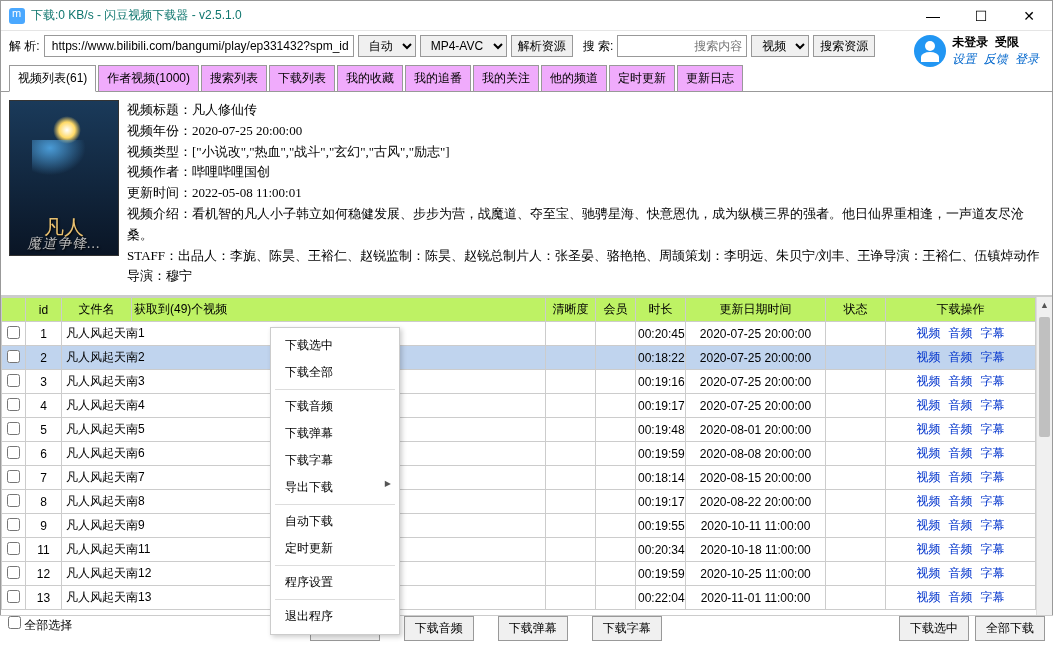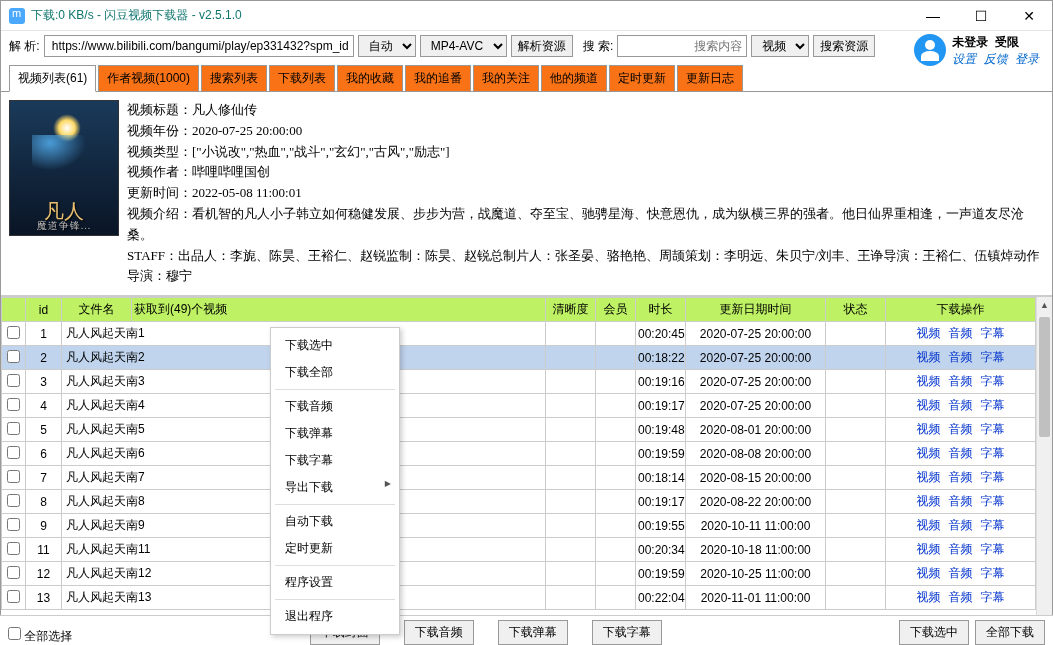--- a/index.html
+++ b/index.html
@@ -6,49 +6,49 @@
 body { font-family: "Microsoft YaHei", "SimSun", sans-serif; font-size: 12px; background: #fff; color: #000; width: 1053px; height: 645px; overflow: hidden; border: 1px solid #999; }
 .titlebar { height: 30px; background: #fff; display: flex; align-items: center; padding: 0 8px; border-bottom: 1px solid #e5e5e5; }
 .titlebar .app-icon { width: 16px; height: 16px; background: #4aa8ff; border-radius: 3px; margin-right: 6px; position: relative; }
 .titlebar .app-icon::before { content: "m"; color: #fff; font-size: 11px; position: absolute; left: 3px; top: -1px; }
 .titlebar .title { flex: 1; color: #0f766e; }
 .titlebar .win-btns { display: flex; gap: 18px; }
 .titlebar .win-btn { width: 30px; height: 24px; display: flex; align-items: center; justify-content: center; cursor: pointer; font-size: 14px; }
 .toolbar { height: 30px; display: flex; align-items: center; padding: 4px 8px; gap: 4px; }
 .toolbar input[type=text] { border: 1px solid #999; padding: 2px 4px; font-size: 12px; height: 22px; text-align: right; }
 .toolbar select, .toolbar button { border: 1px solid #999; background: #f0f0f0; padding: 2px 6px; font-size: 12px; height: 22px; cursor: pointer; }
-.user-area { position: absolute; right: 10px; top: 34px; display: flex; align-items: flex-start; gap: 6px; }
+.user-area { position: absolute; right: 10px; top: 34px; display: flex; align-items: center; gap: 6px; }
 .user-icon { width: 32px; height: 32px; border-radius: 50%; background: #2196f3; position: relative; }
 .user-icon::before { content: ""; position: absolute; width: 10px; height: 10px; border-radius: 50%; background: #fff; left: 11px; top: 6px; }
 .user-icon::after { content: ""; position: absolute; width: 18px; height: 10px; border-radius: 50% 50% 0 0; background: #fff; left: 7px; top: 17px; }
 .user-text { font-size: 12px; }
 .user-text .line1 { color: #000; }
 .user-text .line2 a { color: #0066cc; text-decoration: none; margin-right: 4px; font-style: italic; }
 .tabs { display: flex; border-bottom: 1px solid #999; margin-top: 4px; padding-left: 8px; }
-.tabs .tab { border: 1px solid #999; border-bottom: none; padding: 4px 8px; margin-right: 2px; background: #f97316; cursor: pointer; font-size: 12px; }
+.tabs .tab { border: 1px solid #999; border-bottom: none; padding: 4px 8px; margin-right: 2px; background: #f0abfc; cursor: pointer; font-size: 12px; }
 .tabs .tab.active { background: #fff; border-bottom: 1px solid #fff; margin-bottom: -1px; }
 .info-panel { display: flex; padding: 8px; gap: 8px; border-bottom: 1px solid #ccc; }
-.poster { width: 110px; height: 136px; background: linear-gradient(180deg, #1a3a5a, #0a1525); border: 1px solid #333; position: relative; }
+.poster { width: 110px; height: 156px; background: linear-gradient(180deg, #1a3a5a, #0a1525); border: 1px solid #333; position: relative; }
 .poster .glow { position: absolute; left: 40%; top: 10%; width: 28px; height: 28px; border-radius: 50%; background: radial-gradient(circle, #fff, #ffd966 40%, transparent 70%); }
 .poster .arm { position: absolute; left: 20%; top: 25%; width: 60px; height: 40px; background: radial-gradient(ellipse at 30% 20%, #4a9bd6, transparent 60%); }
 .poster .txt { position: absolute; bottom: 4px; left: 4px; right: 4px; color: #e8c070; font-size: 20px; font-family: "KaiTi", serif; text-align: center; line-height: 1; text-shadow: 1px 1px 2px #000; }
-.poster .txt small { display: block; font-size: 10px; color: #bbb; letter-spacing: 1px; }
+.poster .txt small { display: block; font-size: 14px; color: #bbb; letter-spacing: 1px; font-style: italic; }
 .info-text { flex: 1; font-size: 13px; line-height: 1.6; font-family: "SimSun", serif; }
 .table-wrap { position: relative; height: 332px; overflow: hidden; border-top: 1px solid #ccc; }
 table { border-collapse: collapse; width: 100%; table-layout: fixed; }
 th, td { border: 1px solid #ccc; font-size: 12px; text-align: center; padding: 3px 2px; white-space: nowrap; overflow: hidden; }
 th { background: #bef264; font-weight: normal; }
 td.fname { text-align: left; padding-left: 4px; }
 tr.selected td { background: #c0d4ee; }
 .link { color: #0033cc; cursor: pointer; margin: 0 4px; }
 .ctx-menu { position: absolute; left: 270px; top: 327px; width: 130px; background: #fff; border: 1px solid #ccc; box-shadow: 2px 2px 5px rgba(0,0,0,0.2); padding: 4px 0; z-index: 100; }
 .ctx-menu .item { padding: 5px 14px; cursor: pointer; font-size: 12px; position: relative; }
 .ctx-menu .sep { height: 1px; background: #ddd; margin: 3px 4px; }
 .ctx-menu .arrow::after { content: "▶"; position: absolute; right: 8px; font-size: 8px; color: #555; }
-.bottom-bar { position: absolute; bottom: 0; left: 0; right: 0; height: 30px; border-top: 1px solid #ccc; display: flex; align-items: flex-end; padding: 0 8px; gap: 6px; background: #fff; }
+.bottom-bar { position: absolute; bottom: 0; left: 0; right: 0; height: 30px; border-top: 1px solid #ccc; display: flex; align-items: flex-start; padding: 0 8px; gap: 6px; background: #fff; }
 .bottom-bar button { border: 1px solid #999; background: #f0f0f0; padding: 3px 10px; font-size: 12px; cursor: pointer; }
 .bottom-bar .center { flex: 1; display: flex; justify-content: center; gap: 24px; }
 .scrollbar { position: absolute; right: 0; top: 0; bottom: 0; width: 16px; background: #f0f0f0; border-left: 1px solid #ddd; }
 .scrollbar .thumb { position: absolute; left: 2px; right: 2px; top: 20px; height: 120px; background: #c0c0c0; border-radius: 2px; }
 .scrollbar .arr { position: absolute; left: 0; right: 0; height: 16px; display: flex; align-items: center; justify-content: center; font-size: 9px; color: #555; }
 .scrollbar .arr.up { top: 0; }
 .scrollbar .arr.down { bottom: 0; }
 </style>
 </head>
 <body>

